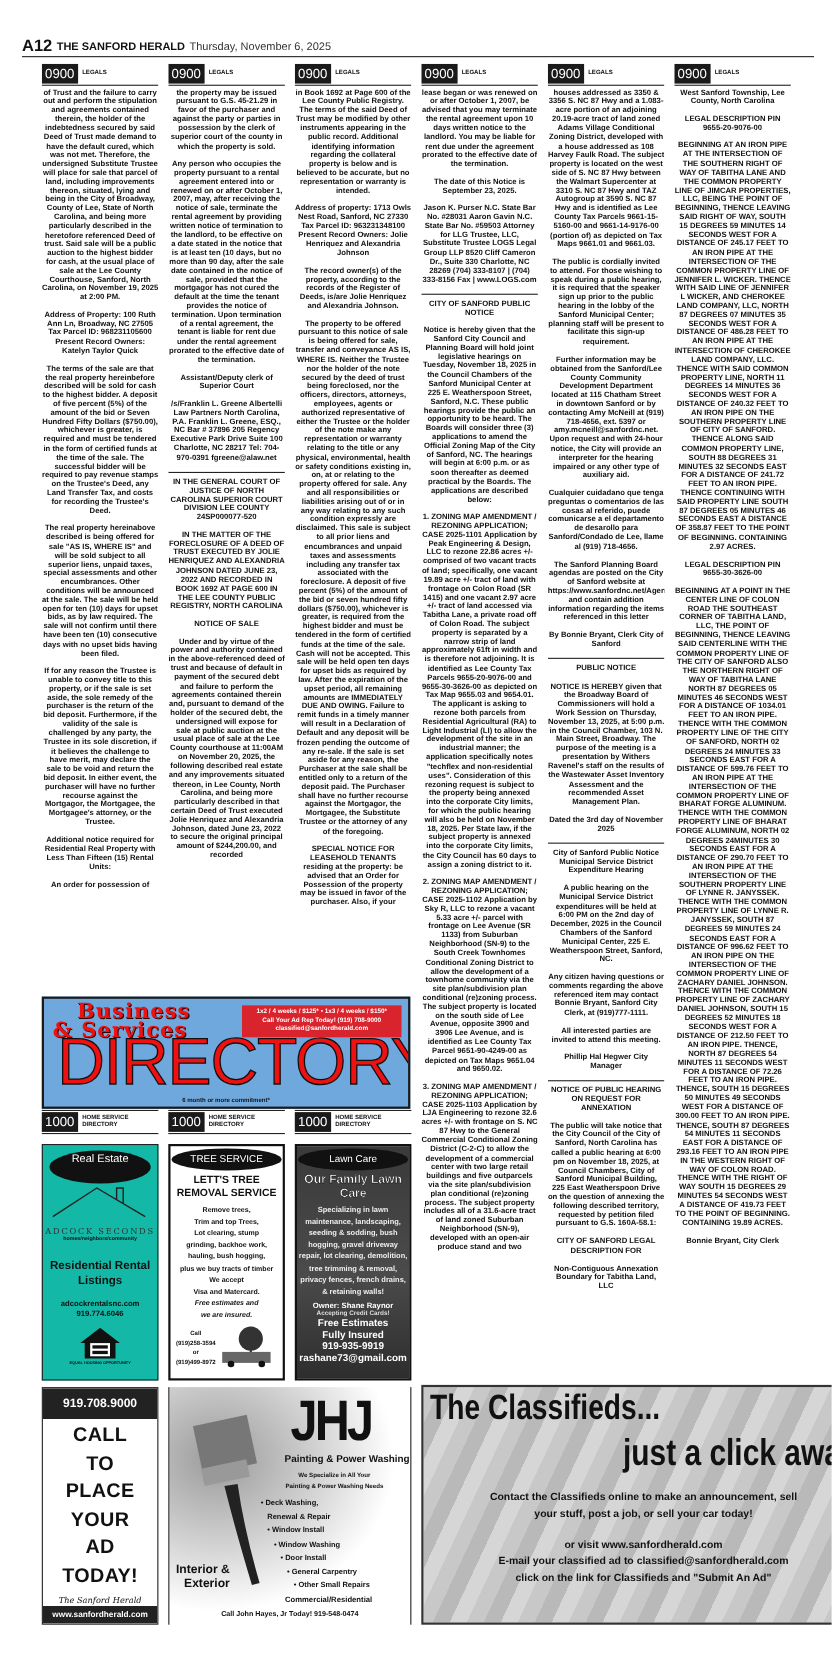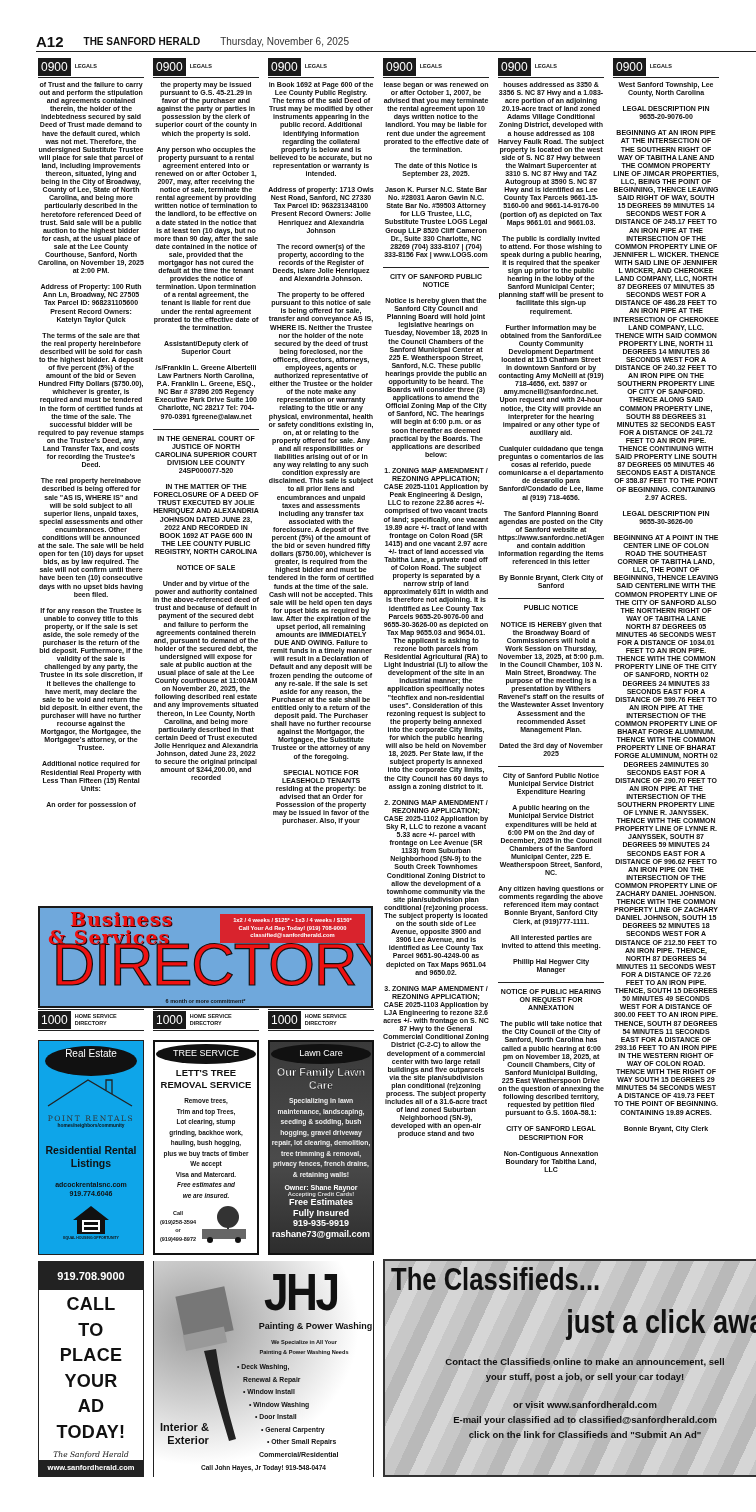--- a/index.html
+++ b/index.html
@@ -1,19 +1,19 @@
 <!DOCTYPE html>
 <html><head>
 <meta charset="utf-8">
 <style>
   * { box-sizing: border-box; margin: 0; padding: 0; }
   html, body { width: 756px; height: 1512px; background: #fff; overflow: hidden; }
   body { position: relative; font-family: "Liberation Sans", sans-serif; color: #111; }
 
-  .masthead { position: absolute; left: 36px; top: 34px; width: 720px; height: 18px; border-bottom: 1.5px solid #222; display: flex; align-items: center; gap: 20px; padding-bottom: 2px; }
+  .masthead { position: absolute; left: 20px; top: 34px; width: 720px; height: 18px; border-bottom: 1.5px solid #222; display: flex; align-items: flex-end; gap: 4px; padding-bottom: 2px; }
   .masthead .page-no { font-size: 15px; font-weight: bold; line-height: 15px; }
   .masthead .paper { font-size: 10px; font-weight: bold; line-height: 12px; }
   .masthead .date { font-size: 10px; line-height: 12px; color: #333; }
 
   .col { position: absolute; top: 58px; width: 106px; overflow: hidden; }
   .col-1 { left: 38px; } .col-2 { left: 153px; } .col-3 { left: 268px; }
   .col-4 { left: 383px; } .col-5 { left: 498px; } .col-6 { left: 613px; }
   .col-top { height: 843px; }
 
   .cat-head { display: flex; align-items: center; gap: 4px; height: 20px; border-bottom: 1px solid #222; padding-bottom: 2px; margin-bottom: 3px; }
@@ -30,21 +30,21 @@
   .dir-title { position: absolute; left: 12px; top: 26px; font-size: 60px; line-height: 62px; color: #e11; font-weight: normal; -webkit-text-stroke: 1.2px #111; letter-spacing: -1px; }
   .dir-rates { position: absolute; right: 6px; top: 6px; width: 145px; background: #d9232d; color: #fff; font-size: 5.8px; font-weight: bold; line-height: 7.5px; text-align: center; padding: 3px 2px; }
   .dir-commit { position: absolute; left: 0; right: 0; bottom: 2px; text-align: center; font-size: 5.5px; font-weight: bold; color: #111; }
 
   .svc-head { position: absolute; top: 1009px; width: 106px; height: 22px; border-top: 1px solid #222; border-bottom: 1px solid #222; display: flex; align-items: center; gap: 4px; }
   .svc-head .cat-code { font-size: 12px; }
   .svc-head .cat-label { font-size: 5.5px; line-height: 7px; }
   .sh-1 { left: 38px; } .sh-2 { left: 153px; } .sh-3 { left: 268px; }
 
   .ad { position: absolute; overflow: hidden; text-align: center; }
-  .ad-adcock { left: 38px; top: 1040px; width: 106px; height: 215px; border: 1px solid #222; background: #0ea5e9; }
+  .ad-adcock { left: 38px; top: 1040px; width: 106px; height: 215px; border: 1px solid #222; background: #14b8a6; }
   .oval-head { margin: 5px auto 0; width: 92px; height: 30px; background: #111; color: #fff; border-radius: 50%; font-size: 10px; line-height: 14px; padding-top: 1px; }
   .adcock-brand { font-family: "DejaVu Serif", serif; font-size: 7.5px; letter-spacing: 1.6px; margin-top: 2px; color: #333; }
   .adcock-tag { font-size: 4.8px; font-weight: bold; }
   .adcock-main { font-size: 10.5px; font-weight: bold; line-height: 13px; margin-top: 16px; }
   .adcock-contact { font-size: 7px; font-weight: bold; line-height: 9px; margin-top: 10px; }
   .house-svg { display: block; margin: 6px auto 0; }
   .eho { font-size: 3.5px; font-weight: bold; line-height: 4px; }
 
   .ad-tree { left: 153px; top: 1040px; width: 106px; height: 215px; border: 2px solid #111; background: #fff; }
   .ad-tree .oval-head { width: 100px; height: 20px; font-size: 9px; line-height: 19px; margin-top: 2px; padding: 0; }
@@ -223,21 +223,21 @@
   <span class="cat-code">1000</span>
   <span class="cat-label"><span>HOME SERVICE</span><br><span>DIRECTORY</span></span>
 </div>
 
 <div class="ad ad-adcock">
   <div class="oval-head">Real Estate</div>
   <svg width="90" height="32" viewBox="0 0 90 32">
       <polyline points="2,30 42,4 86,30" fill="none" stroke="#222" stroke-width="1.3"></polyline>
       <polyline points="60,14 60,4 66,4 66,18" fill="none" stroke="#222" stroke-width="1.3"></polyline>
     </svg>
-  <div class="adcock-brand">POINT RENTALS</div>
+  <div class="adcock-brand">ADCOCK SECONDS</div>
   <div class="adcock-tag">homes/neighbors/community</div>
   <div class="adcock-main">Residential Rental Listings</div>
   <div class="adcock-contact">
     <div>adcockrentalsnc.com</div>
     <div>919.774.6046</div>
   </div>
   <svg class="house-svg" width="40" height="32" viewBox="0 0 40 32">
       <polygon points="20,2 38,16 34,16 34,30 6,30 6,16 2,16" fill="#111"></polygon>
       <rect x="11" y="16" width="18" height="12" fill="#fff"></rect>
       <rect x="13" y="18" width="14" height="3" fill="#111"></rect>

